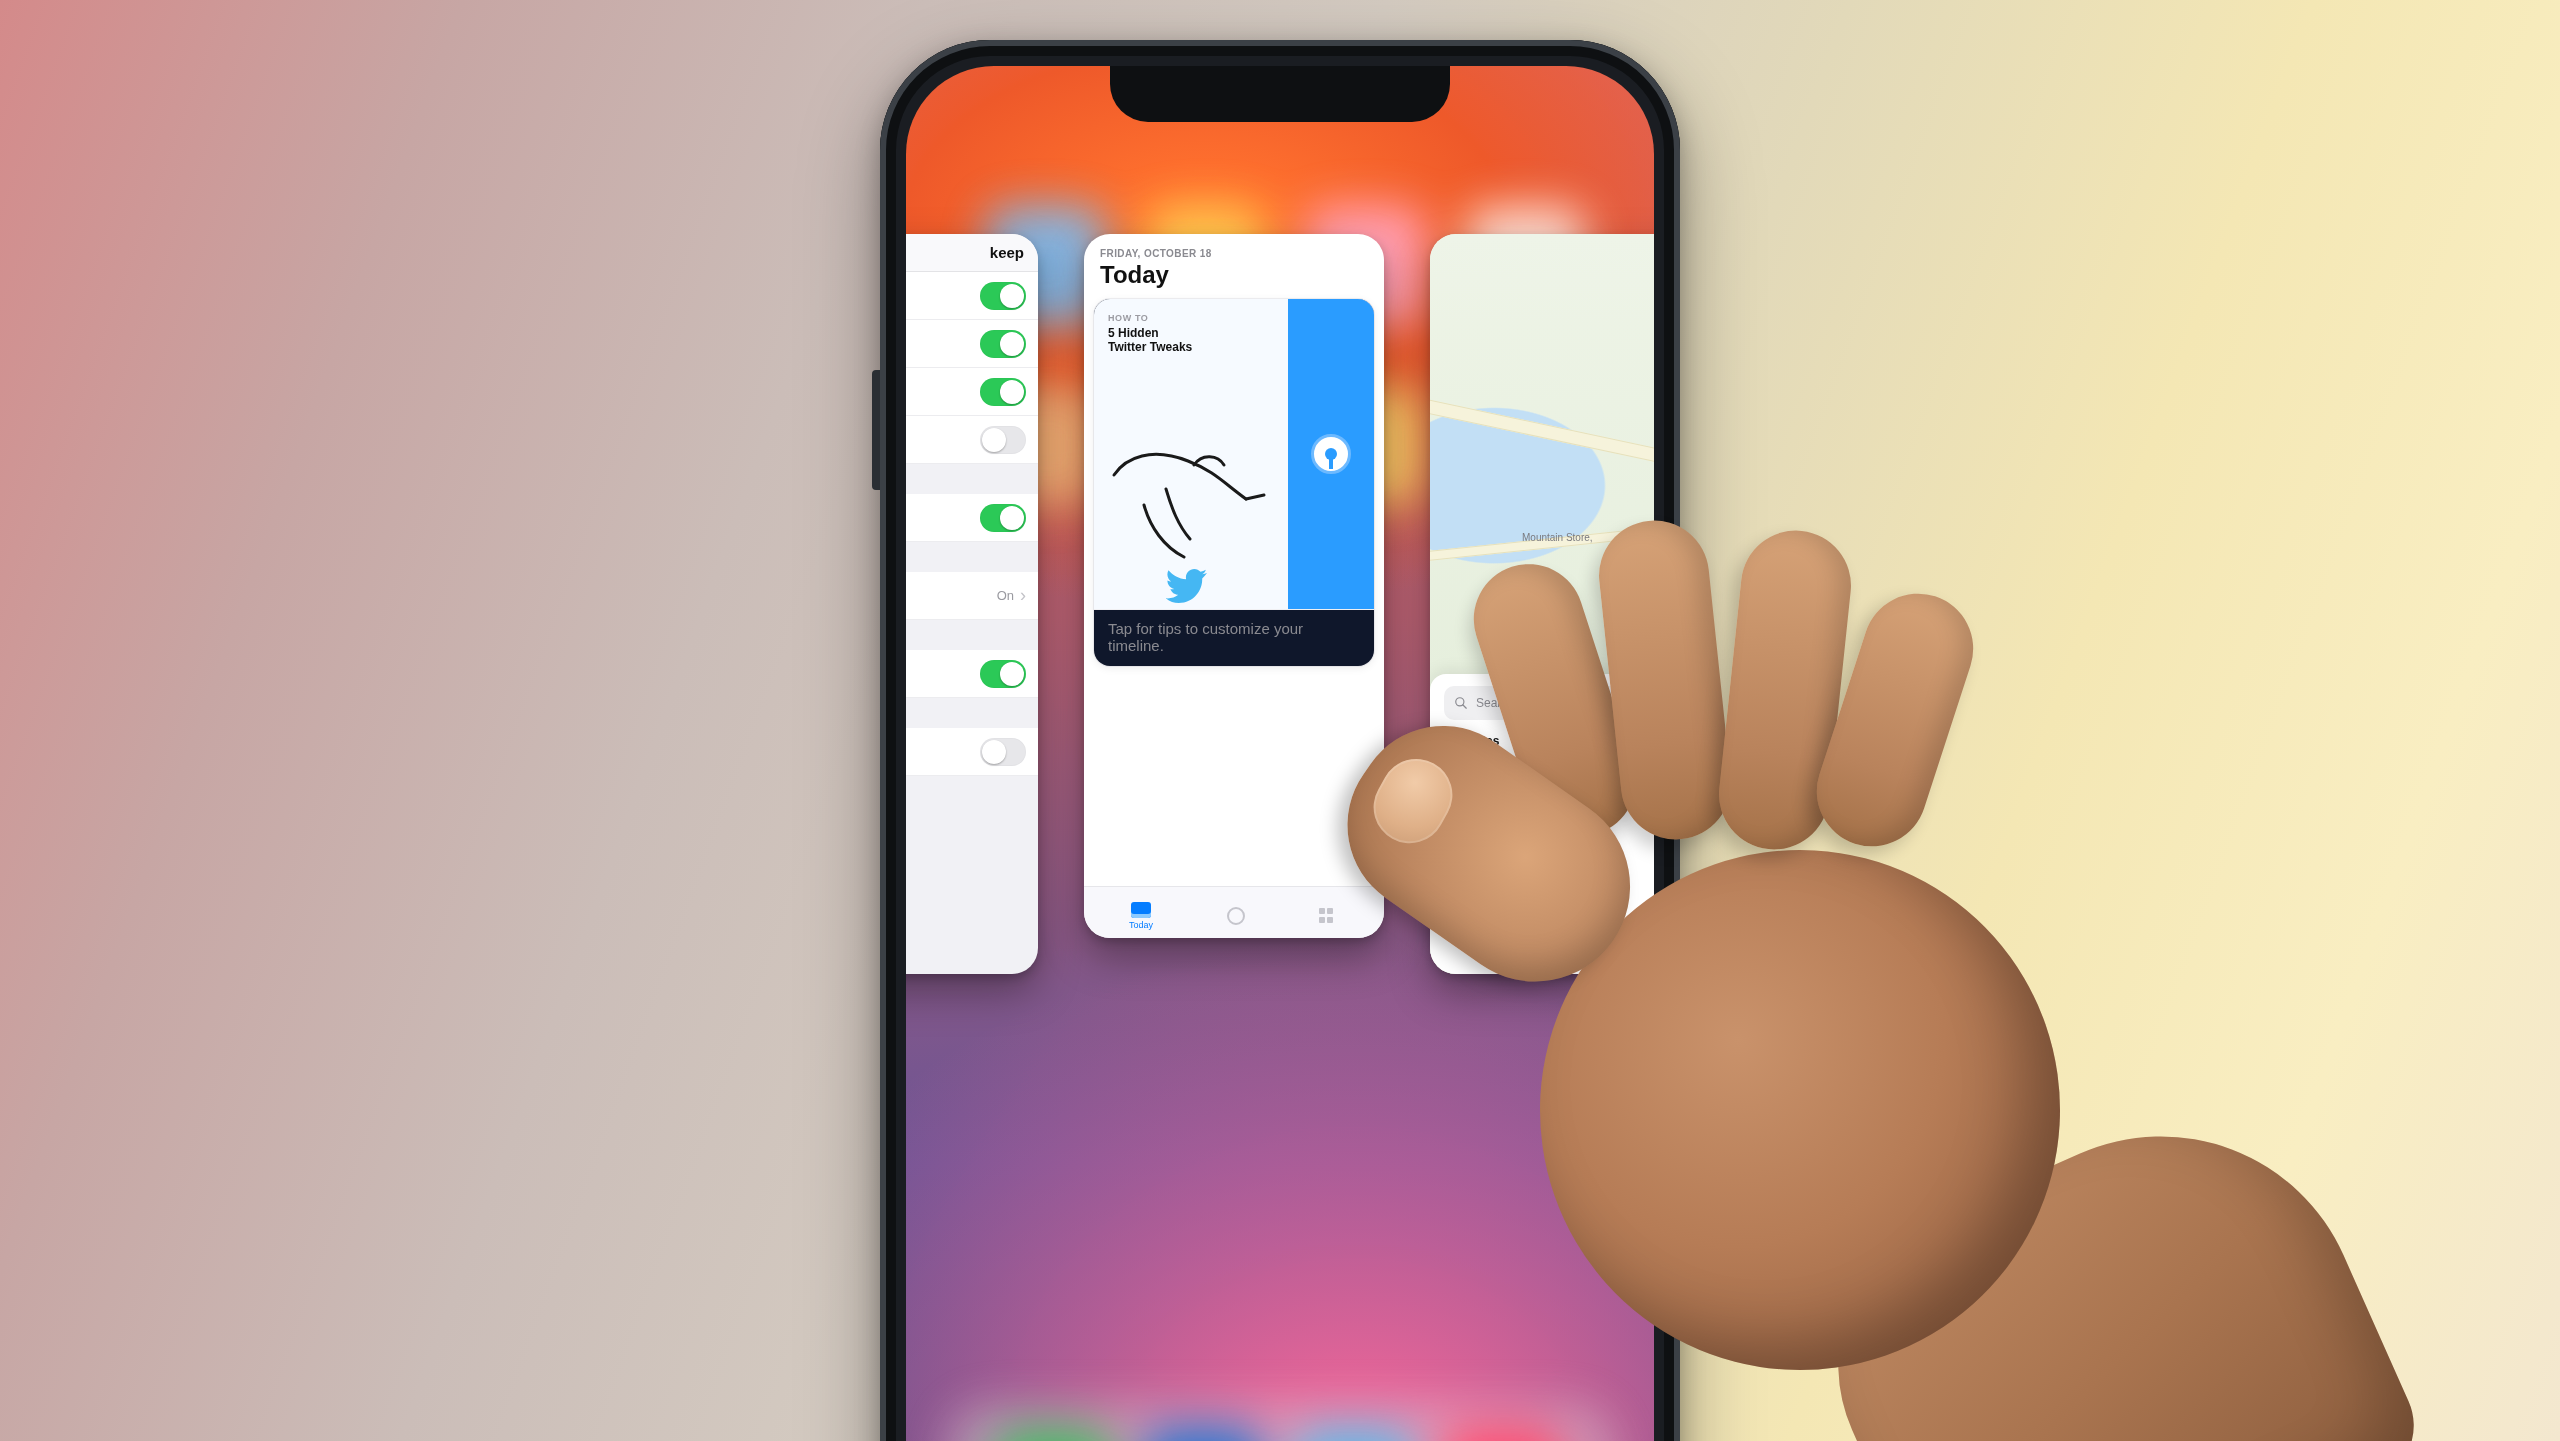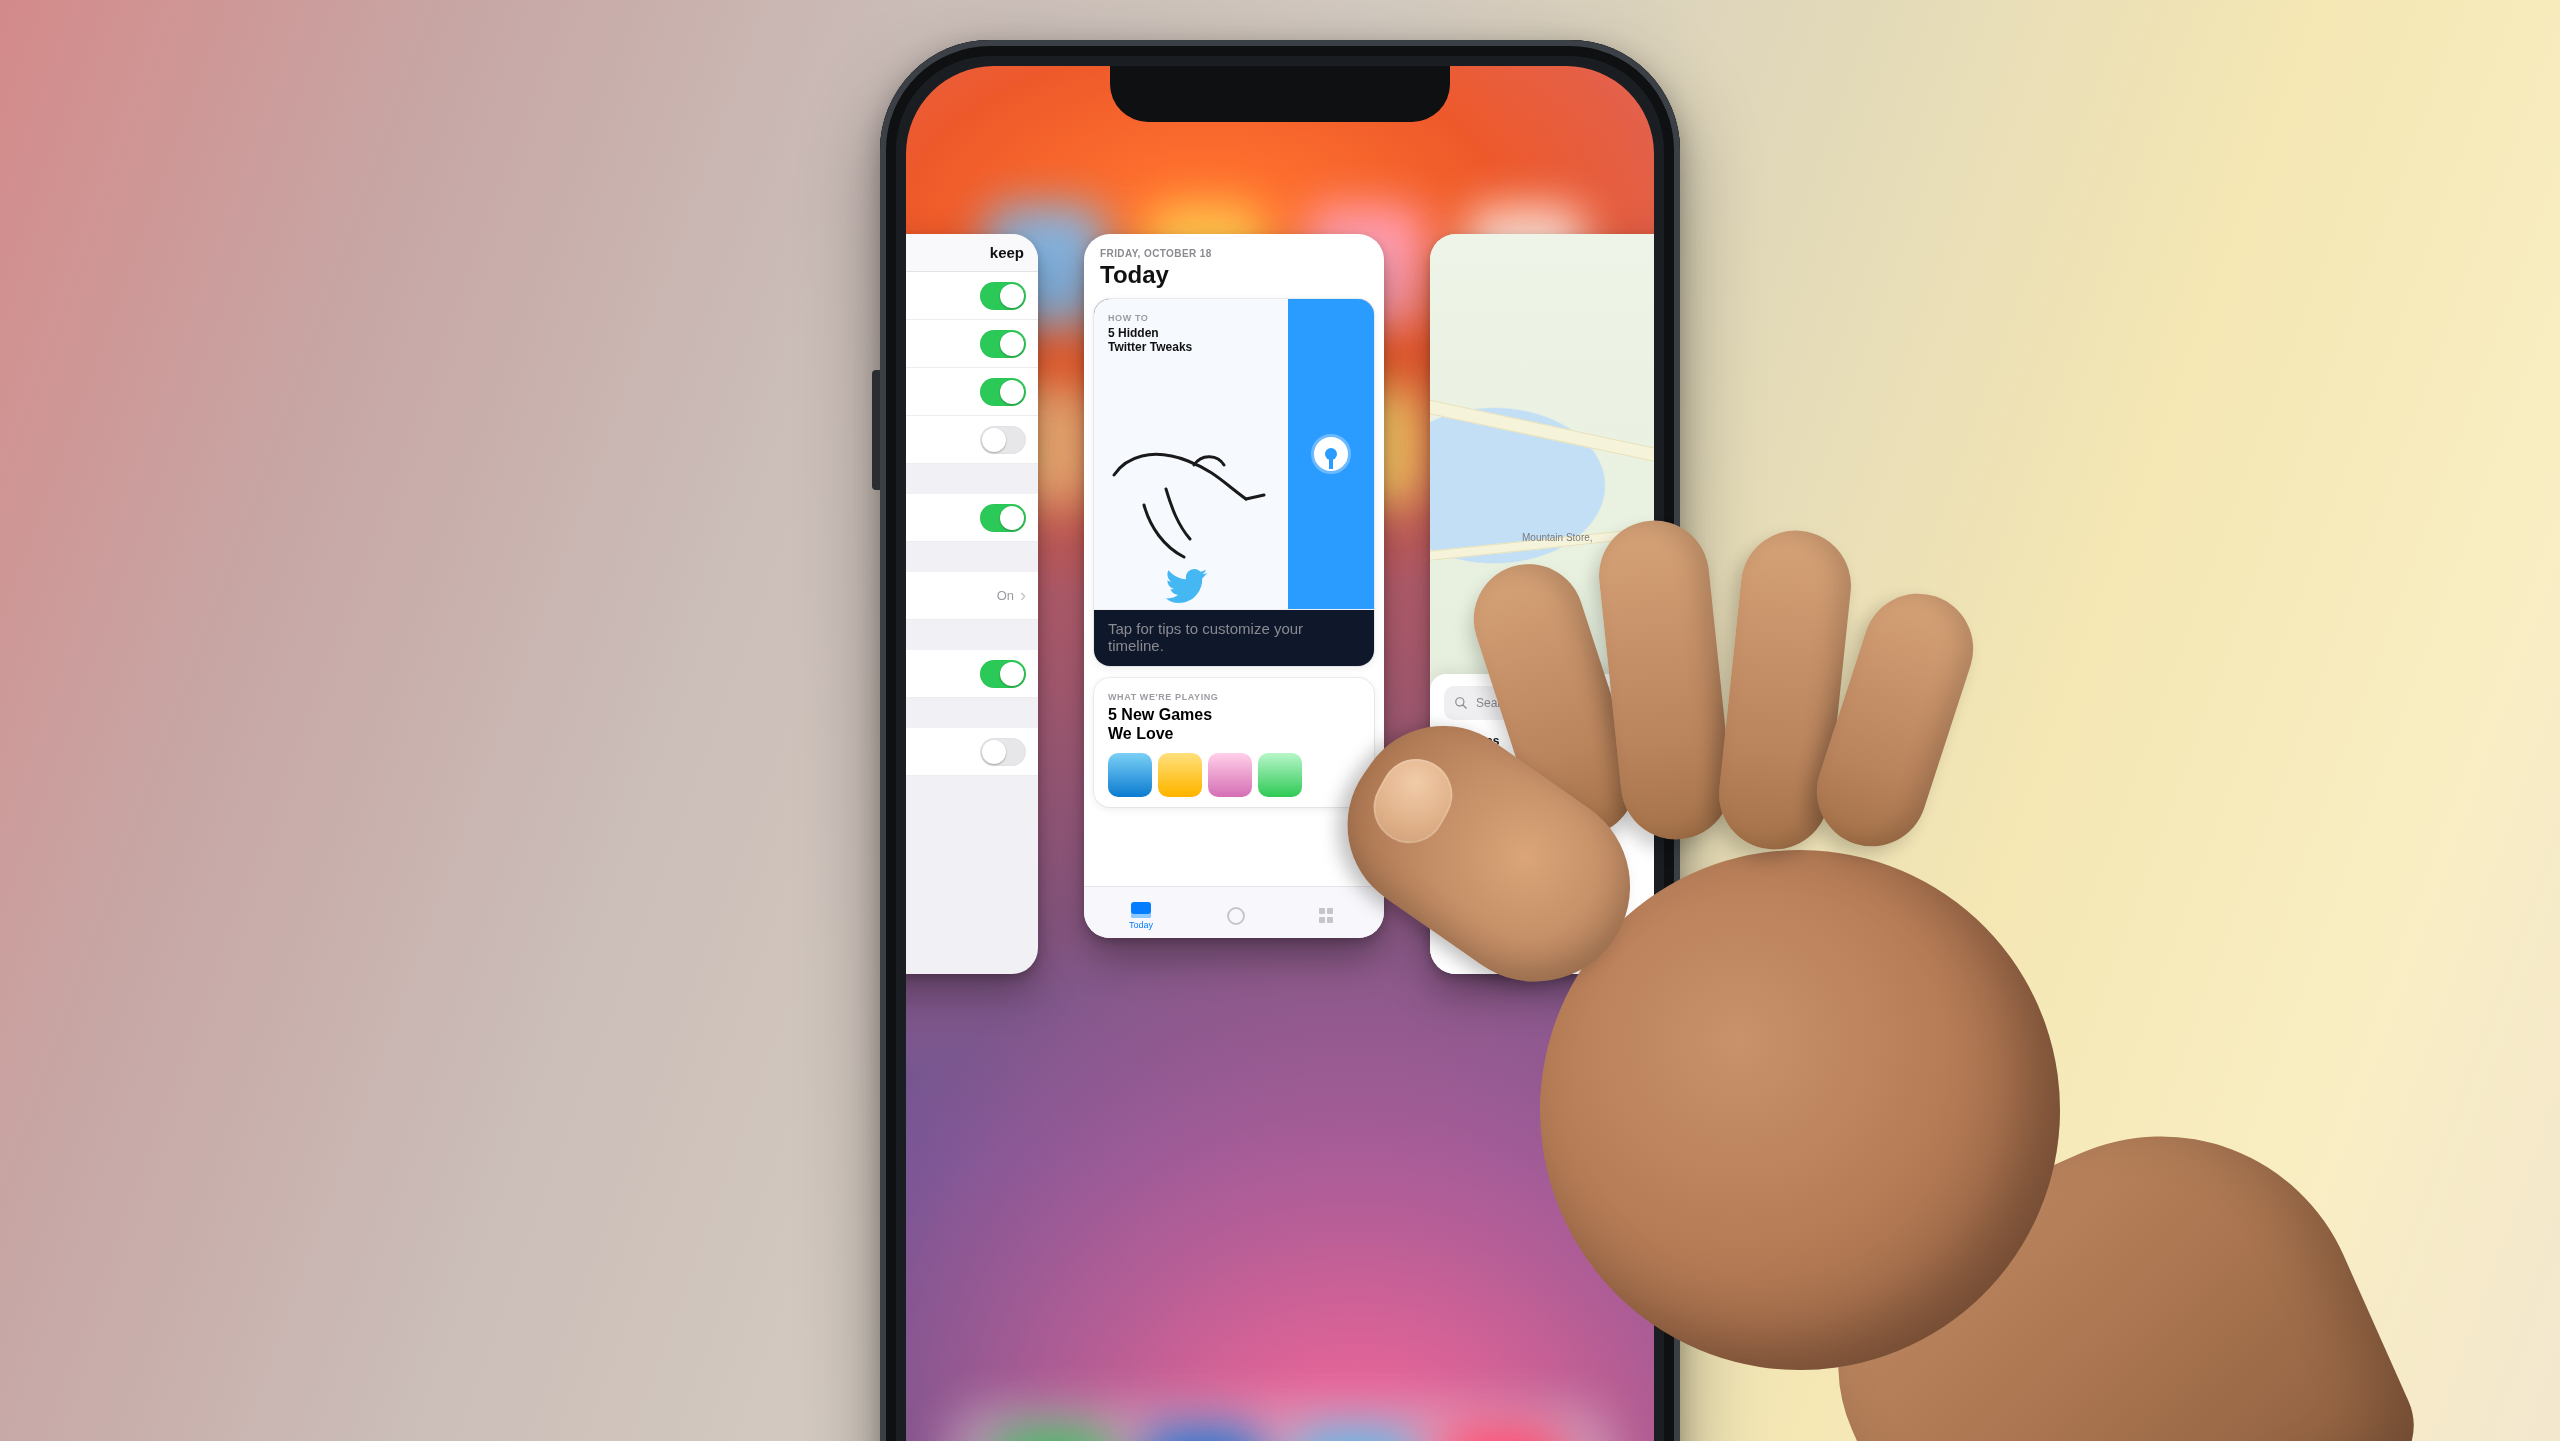--- a/index.html
+++ b/index.html
@@ -364,31 +364,20 @@
                 </svg>
               </div>
             </div>
             <div class="hero-right">
               <div class="keyhole"></div>
             </div>
           </div>
           <div class="hero-caption">Tap for tips to customize your timeline.</div>
         </div>
 
-        <div class="as-card2">
-          <div class="eyebrow">WHAT WE'RE PLAYING</div>
-          <div class="title">5 New Games
-We Love</div>
-          <div class="gamestrip">
-            <div class="g g1"></div>
-              <div class="g g2"></div>
-              <div class="g g3"></div>
-              <div class="g g4"></div>
-          </div>
-        </div>
 
         <div class="as-tabbar">
           <div class="tab active">
             <div class="ticon today"></div>
             <span>Today</span>
           </div>
           <div class="tab">
             <div class="ticon rocket"></div>
           </div>
           <div class="tab">

